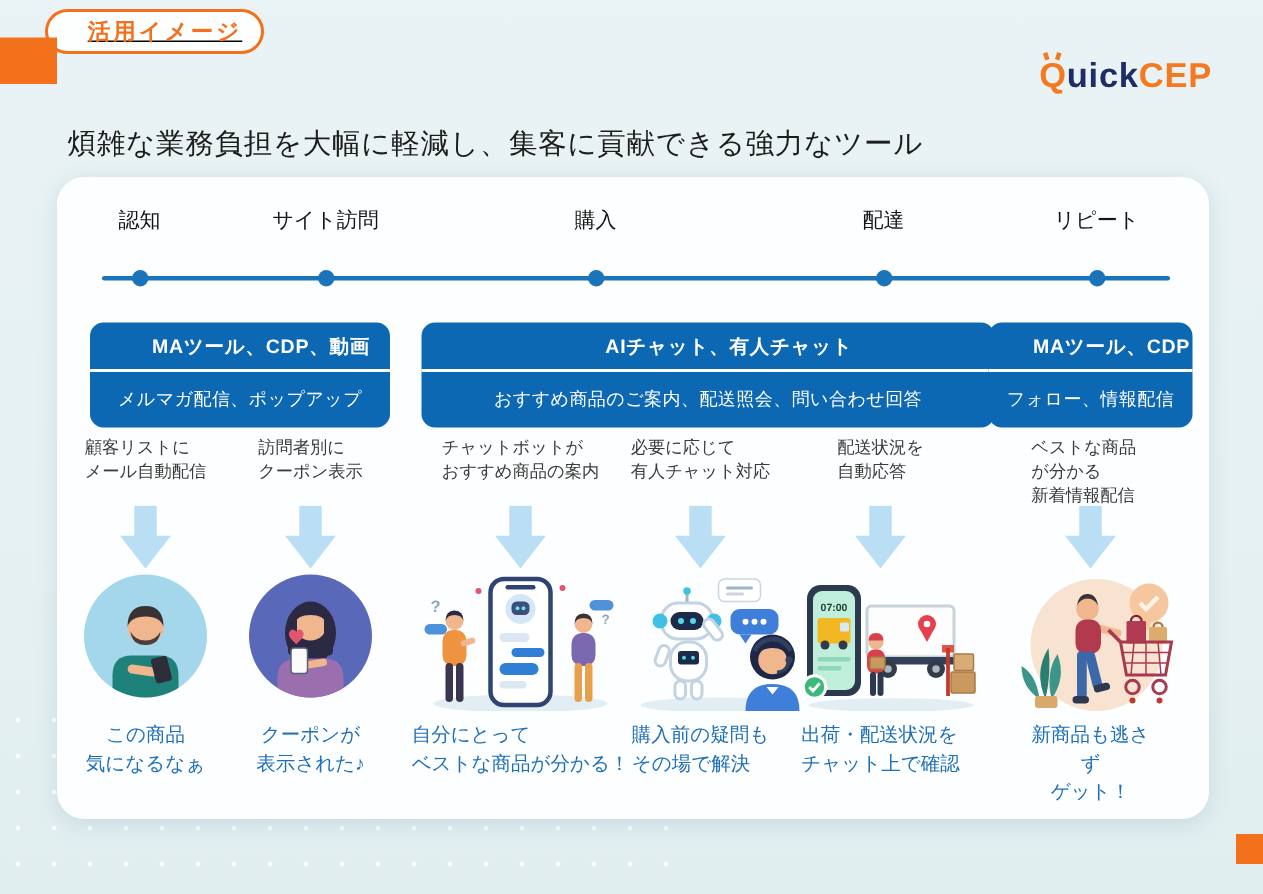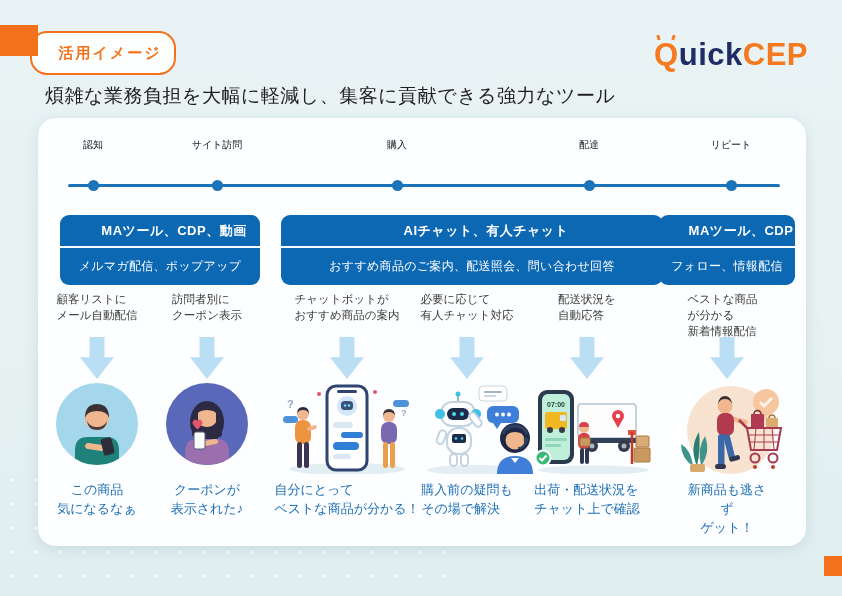--- a/index.html
+++ b/index.html
@@ -8,36 +8,36 @@
     font-family:"Liberation Sans","DejaVu Sans",sans-serif;
     background:
       radial-gradient(closest-side at 10% 110%, #f3f2d6 0%, rgba(243,242,214,0) 80%),
       radial-gradient(closest-side at 45% 118%, #ddedcd 0%, rgba(221,237,205,0) 75%),
       radial-gradient(closest-side at 102% 100%, #b4dcf0 0%, rgba(180,220,240,0) 65%),
       linear-gradient(180deg,#e9f3f5 0%, #e6f1f1 60%, #e0eef0 100%);
   }
   .dots{position:absolute;left:0;top:468px;width:460px;height:128px;pointer-events:none;
     background-image:radial-gradient(circle, rgba(255,255,255,.9) 1.3px, rgba(255,255,255,0) 1.9px);
     background-size:24px 24px;}
-  .badge-pill{position:absolute;left:30px;top:31px;width:146px;height:44px;background:#fdfefe;
+  .badge-pill{position:absolute;left:30px;top:6px;width:146px;height:30px;background:#fdfefe;
     border:2px solid #f4711c;border-radius:17px;box-sizing:border-box;
-    display:flex;align-items:center;justify-content:center;z-index:1;}
+    display:flex;align-items:center;justify-content:center;z-index:1;text-decoration:underline;}
   .badge-pill span{color:#f4711c;font-weight:bold;font-size:15px;letter-spacing:2px;padding-left:14px;}
   .edge-tab2{position:absolute;left:0;top:25px;width:38px;height:31px;background:#f4711c;z-index:2;}
-  .logo{position:absolute;right:34px;top:37px;font-size:31px;font-weight:800;letter-spacing:.5px;}
+  .logo{position:absolute;right:34px;top:37px;font-size:23px;font-weight:800;letter-spacing:.5px;}
   .logo .q{color:#f5791e;position:relative;}
   .logo .q::before{content:"";position:absolute;left:3px;top:-2px;width:3px;height:5px;background:#f5791e;transform:rotate(-18deg);}
   .logo .q::after{content:"";position:absolute;right:4px;top:-2px;width:3px;height:5px;background:#f5791e;transform:rotate(18deg);}
   .logo .uick{color:#1f2c66;}
   .logo .cep{color:#f5791e;}
   .title{position:absolute;left:45px;top:83px;font-size:19px;font-weight:normal;color:#1d1d1d;letter-spacing:.5px;}
   
   .card{position:absolute;left:38px;top:118px;width:768px;height:428px;background:#fcfeff;
     border-radius:18px;box-shadow:0 3px 14px rgba(100,140,160,.20);}
-  .stage{position:absolute;top:20px;transform:translateX(-50%);font-size:10px;color:#151515;white-space:nowrap;}
+  .stage{position:absolute;top:20px;transform:translateX(-50%);font-size:14px;color:#151515;white-space:nowrap;}
   .s1{left:55px}.s2{left:179px}.s3{left:359px}.s4{left:551px}.s5{left:693px}
   .tl-line{position:absolute;left:30px;top:66px;width:712px;height:2.5px;background:#1b74ba;border-radius:2px;}
   .tl-dot{position:absolute;top:62px;width:11px;height:11px;margin-left:-5.5px;border-radius:50%;background:#1b74ba;}
   
   .box{position:absolute;top:97px;height:70px;background:#0d68b4;border-radius:9px;color:#fff;
     display:flex;flex-direction:column;box-sizing:border-box;}
   .box-h{flex:0 0 31px;display:flex;align-items:center;justify-content:center;font-weight:bold;
     font-size:13px;border-bottom:2px solid #fff;letter-spacing:.5px;white-space:nowrap;padding-left:28px;}
   .box-b{flex:1;display:flex;align-items:center;justify-content:center;font-size:12px;letter-spacing:.3px;white-space:nowrap;}
   .b1{left:22px;width:200px}.b2{left:243px;width:382px}.b3{left:621px;width:136px}

